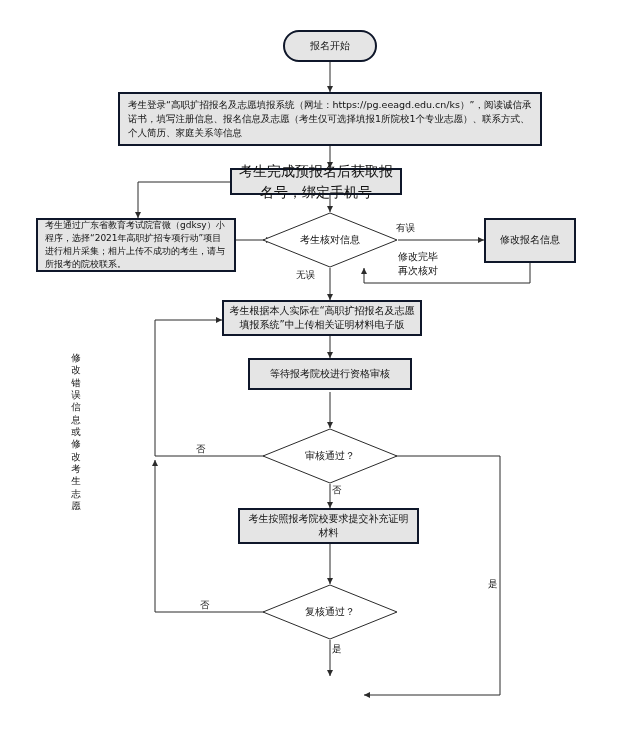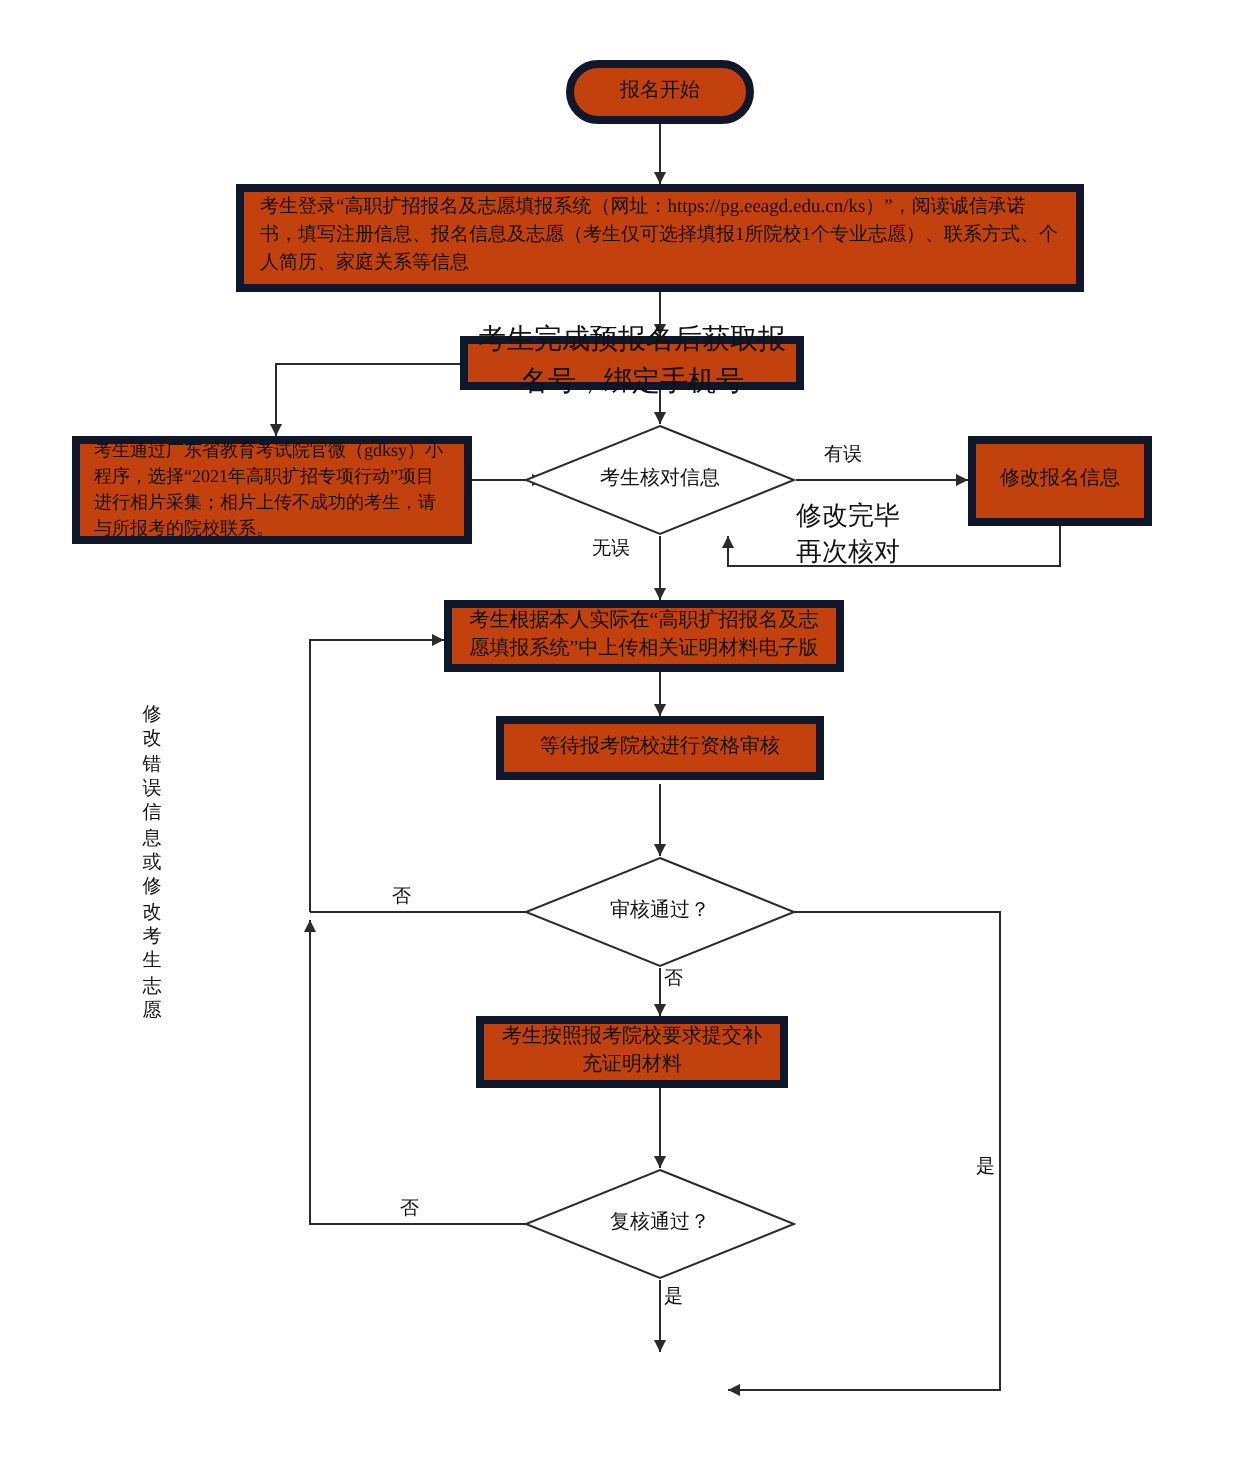--- a/index.html
+++ b/index.html
@@ -13,31 +13,30 @@
   #canvas {
     position: relative;
     width: 620px;
     height: 733px;
     background: #ffffff;
     overflow: hidden;
   }
   .node {
     position: absolute;
     box-sizing: border-box;
-    border: 4px solid #0f172a;
-    background: #c2410c;
+    border: 2px solid #0f172a;
+    background: #e5e5e5;
     color: #111111;
     display: flex;
     align-items: center;
     justify-content: center;
     text-align: center;
     line-height: 1.45;
     padding: 3px 5px;
     white-space: pre-line;
-    font-family: Liberation Serif, serif;
   }
   .terminator {
     border-radius: 999px;
   }
   .decision {
     position: absolute;
     box-sizing: border-box;
     background: transparent;
   }
   .decision .dshape {
@@ -149,35 +148,35 @@
 
   <div class="node" style="left:248px; top:358px; width:164px; height:32px; font-size:10px;">等待报考院校进行资格审核</div>
 
   <div class="decision" style="left:262px; top:428px; width:136px; height:56px;">
     <svg class="dshape" viewBox="0 0 136 56" preserveAspectRatio="none">
       <polygon points="68,1 135,28 68,55 1,28" fill="#ffffff" stroke="#2b2b2b" stroke-width="1"></polygon>
     </svg>
     <div class="dlabel" style="font-size:10px;">审核通过？</div>
   </div>
 
-  <div class="node" style="left:238px; top:508px; width:156px; height:36px; font-size:10px;">考生按照报考院校要求提交补充证明材料</div>
+  <div class="node" style="left:238px; top:508px; width:181px; height:36px; font-size:10px;">考生按照报考院校要求提交补充证明材料</div>
 
   <div class="decision" style="left:262px; top:584px; width:136px; height:56px;">
     <svg class="dshape" viewBox="0 0 136 56" preserveAspectRatio="none">
       <polygon points="68,1 135,28 68,55 1,28" fill="#ffffff" stroke="#2b2b2b" stroke-width="1"></polygon>
     </svg>
     <div class="dlabel" style="font-size:10px;">复核通过？</div>
   </div>
 
 
-  <div class="edge-label" style="left:412px; top:222px; font-size:9.5px;">有误</div>
+  <div class="edge-label" style="left:396px; top:222px; font-size:9.5px;">有误</div>
 
   <div class="edge-label" style="left:296px; top:269px; font-size:9.5px;">无误</div>
 
-  <div class="edge-label" style="left:398px; top:250px; font-size:13px;">修改完毕
+  <div class="edge-label" style="left:398px; top:250px; font-size:10px;">修改完毕
 再次核对</div>
 
   <div class="edge-label" style="left:196px; top:443px; font-size:9.5px;">否</div>
 
   <div class="edge-label" style="left:332px; top:484px; font-size:9.5px;">否</div>
 
   <div class="edge-label" style="left:200px; top:599px; font-size:9.5px;">否</div>
 
   <div class="edge-label" style="left:332px; top:643px; font-size:9.5px;">是</div>
 

